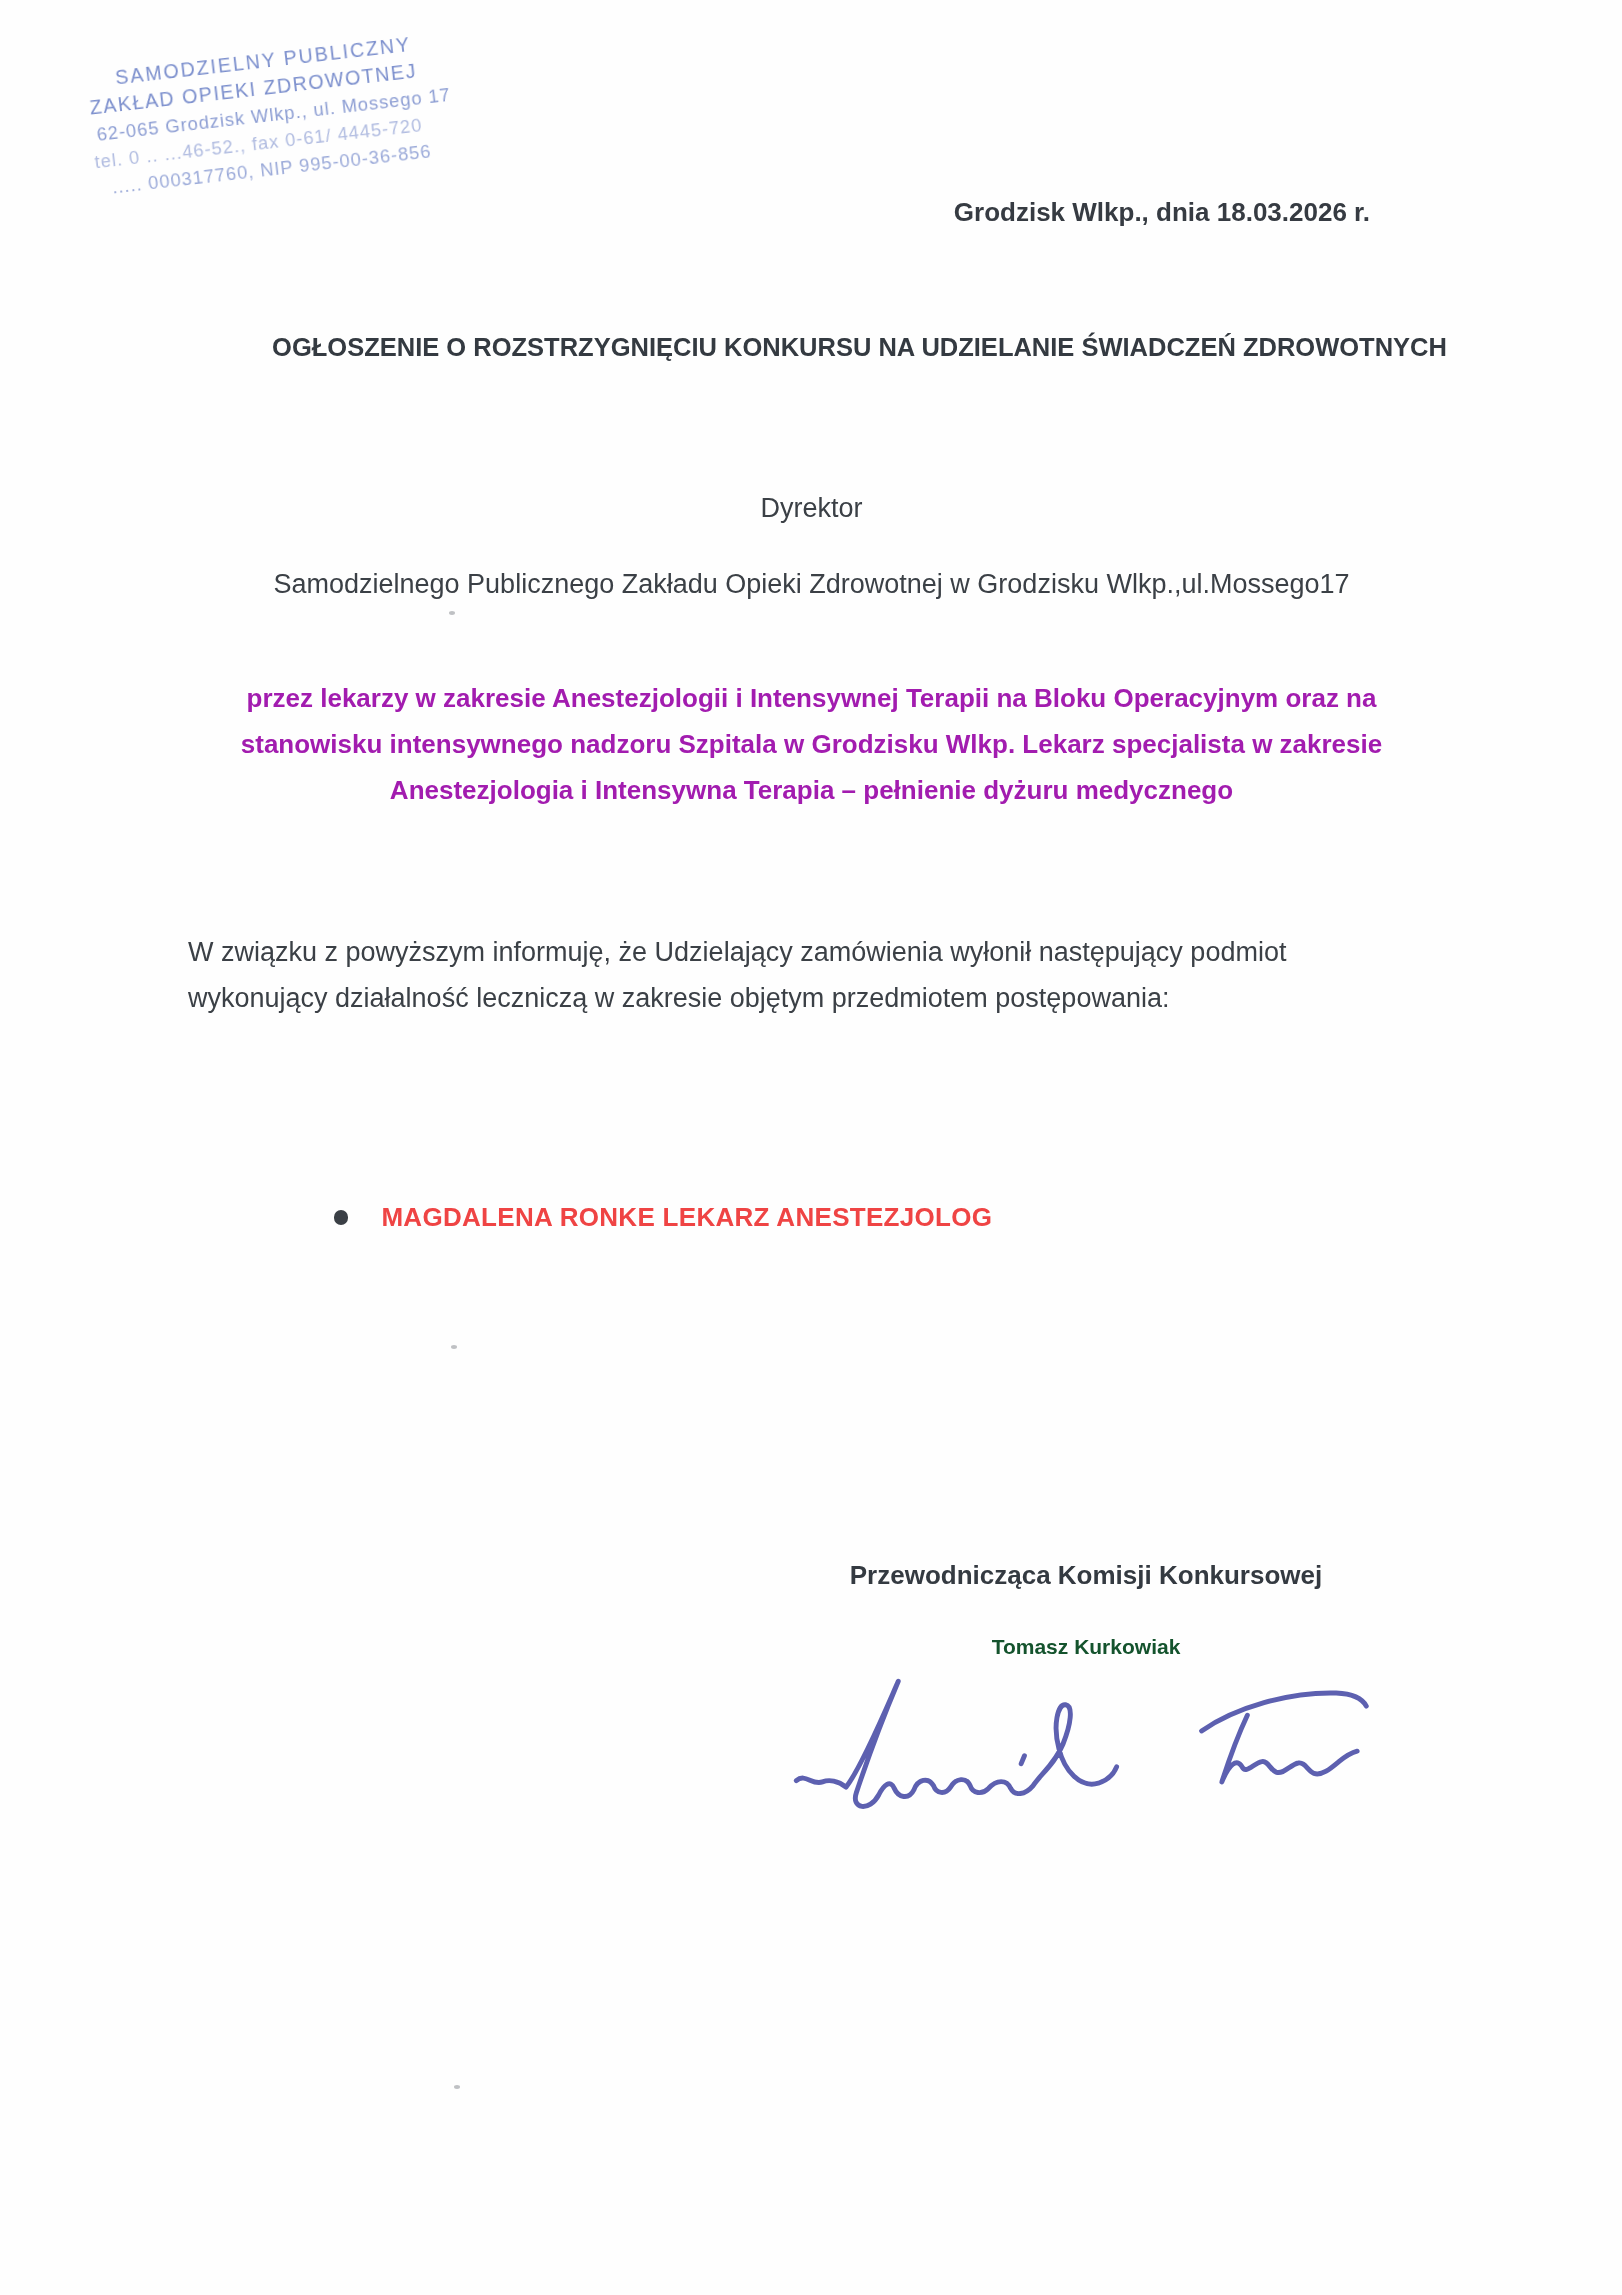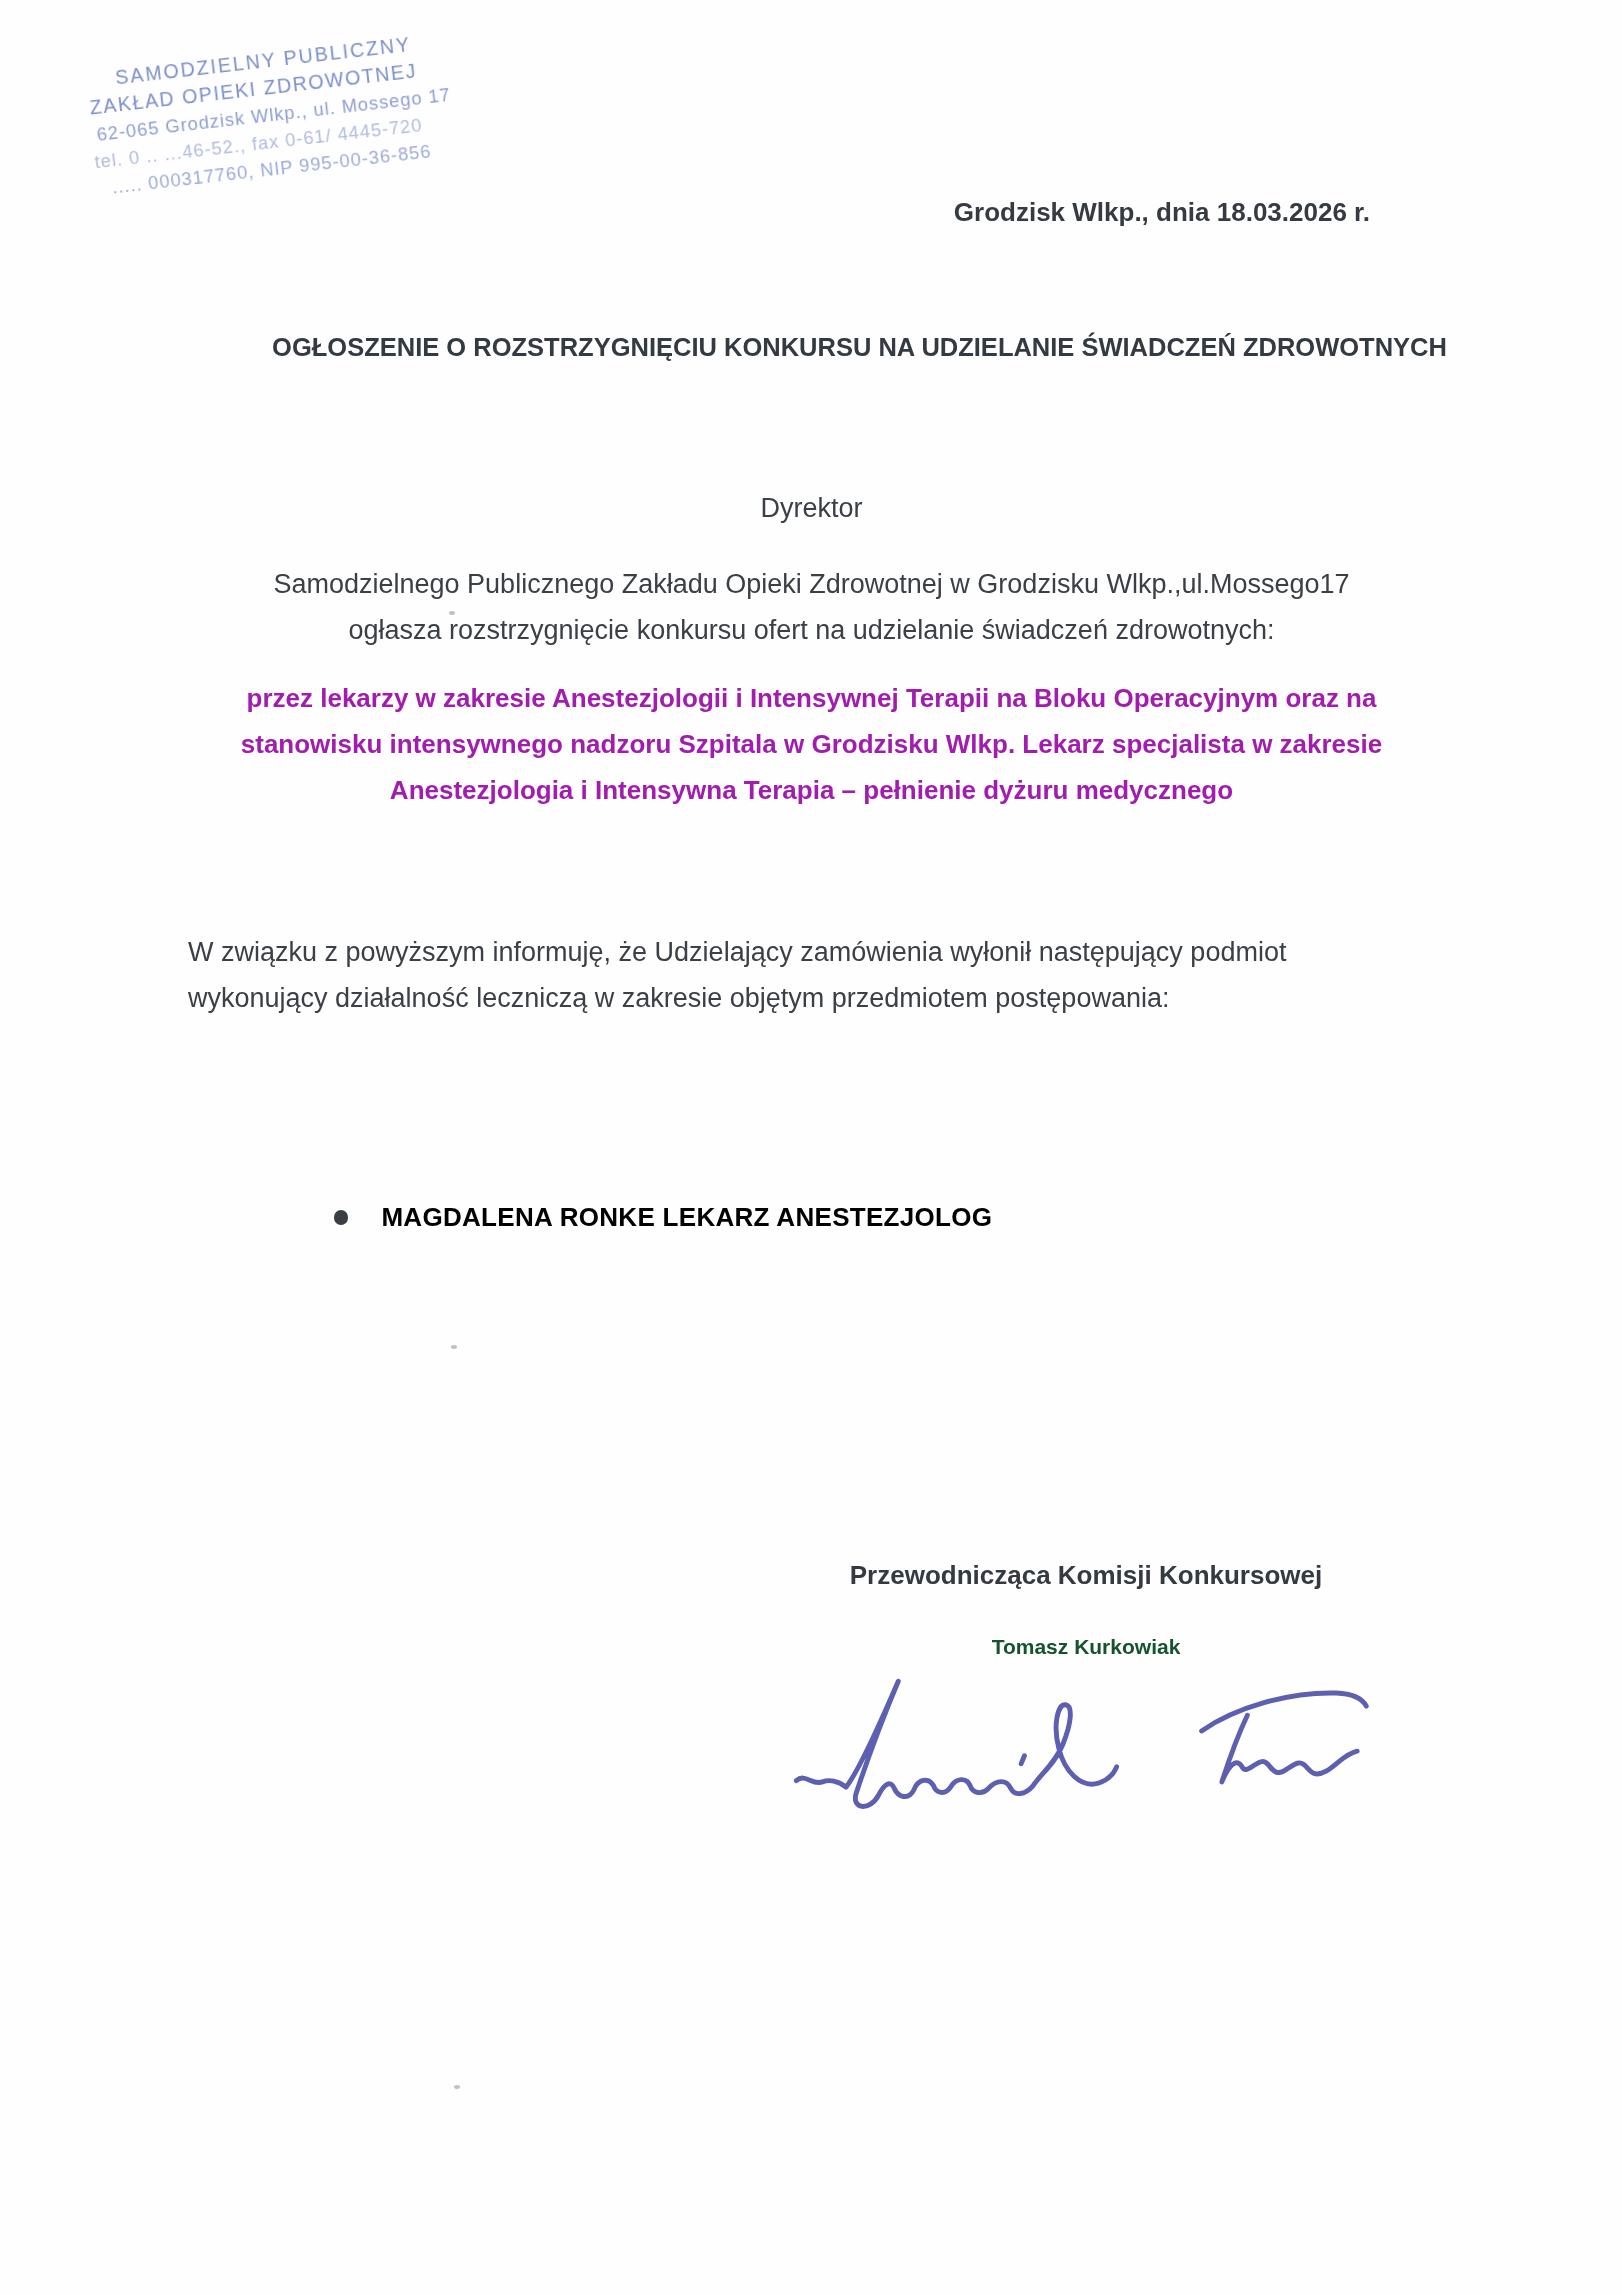--- a/index.html
+++ b/index.html
@@ -113,21 +113,21 @@
     width: 14.4px;
     height: 14.4px;
     border-radius: 50%;
     background: #3a3f45;
     margin-right: 33px;
     flex: 0 0 auto;
   }
   .winner-text {
     font-weight: bold;
     font-size: 26px;
-    color: #000000;
+    color: #ef4444;
     letter-spacing: 0.3px;
     white-space: nowrap;
   }
 
   .signoff-role {
     position: absolute;
     top: 1560px;
     left: 1086px;
     transform: translateX(-50%);
     font-weight: bold;
@@ -182,21 +182,20 @@
   </div>
 
   <div class="dateline">Grodzisk Wlkp., dnia 18.03.2026 r.</div>
 
   <div class="doc-title">OGŁOSZENIE O ROZSTRZYGNIĘCIU KONKURSU NA UDZIELANIE ŚWIADCZEŃ ZDROWOTNYCH</div>
 
   <div class="role-heading">Dyrektor</div>
 
   <div class="intro-block">
     <div class="line">Samodzielnego Publicznego Zakładu Opieki Zdrowotnej w Grodzisku Wlkp.,ul.Mossego17</div>
-    <div class="line">ogłasza rozstrzygnięcie konkursu ofert na udzielanie świadczeń zdrowotnych:</div>
   </div>
 
   <div class="scope-block">
     <div class="line">przez lekarzy w zakresie Anestezjologii i Intensywnej Terapii na Bloku Operacyjnym oraz na</div>
     <div class="line">stanowisku intensywnego nadzoru Szpitala w Grodzisku Wlkp. Lekarz specjalista w zakresie</div>
     <div class="line">Anestezjologia i Intensywna Terapia – pełnienie dyżuru medycznego</div>
   </div>
 
   <div class="info-block">
     <div class="line">W związku z powyższym informuję, że Udzielający zamówienia wyłonił następujący podmiot</div>

